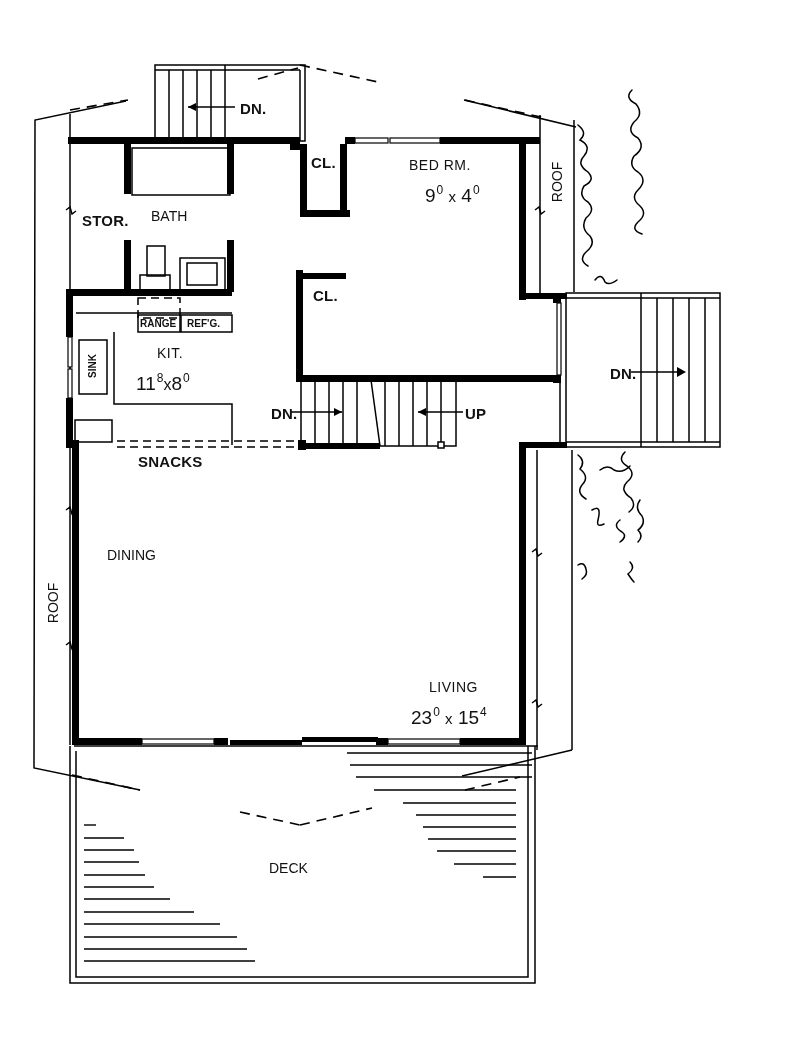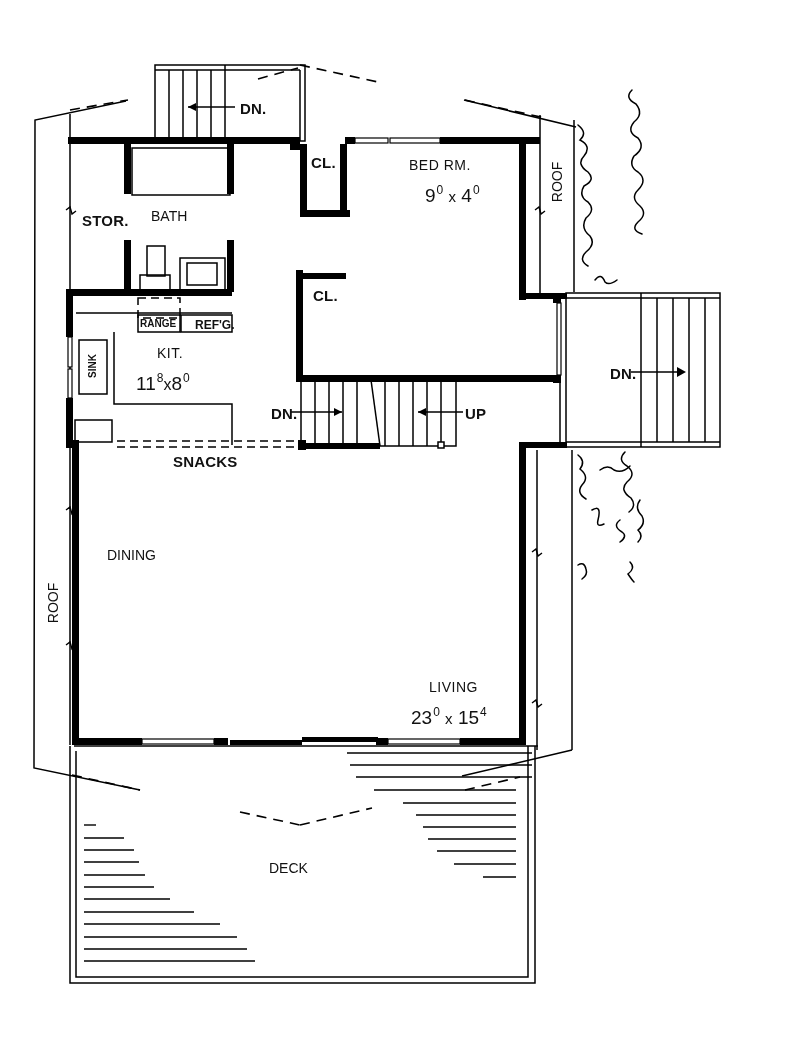--- a/index.html
+++ b/index.html
@@ -235,34 +235,34 @@
 <div class="lbl dim" style="left:425px;top:184px;">
   <span>9</span><sup>0</sup>
   <span style="font-size:15px;">x</span>
   <span>4</span><sup>0</sup>
 </div>
 
 <div class="lbl sm" style="left:82px;top:213px;">STOR.</div>
 <div class="lbl md" style="left:151px;top:209px;">BATH</div>
 
 <div class="lbl" style="left:140px;top:319px;font-size:10px;font-weight:bold;">RANGE</div>
-<div class="lbl" style="left:195px;top:319px;font-size:12px;font-weight:bold;">REF'G.</div>
+<div class="lbl" style="left:187px;top:319px;font-size:10px;font-weight:bold;">REF'G.</div>
 
 <div class="lbl vert" style="left:79px;top:361px;width:28px;text-align:center;font-size:10px;font-weight:bold;">SINK</div>
 
 <div class="lbl lg" style="left:157px;top:346px;">KIT.</div>
 <div class="lbl dim" style="left:136px;top:372px;">
   <span>11</span><sup>8</sup><span style="font-size:16px;">x</span><span>8</span><sup>0</sup>
 </div>
 
 <div class="lbl sm" style="left:271px;top:406px;">DN.</div>
 <div class="lbl sm" style="left:465px;top:406px;">UP</div>
 <div class="lbl sm" style="left:610px;top:366px;">DN.</div>
 
-<div class="lbl sm" style="left:138px;top:454px;margin-left:35px;">SNACKS</div>
+<div class="lbl sm" style="left:138px;top:454px;">SNACKS</div>
 
 <div class="lbl md" style="left:107px;top:548px;">DINING</div>
 
 <div class="lbl lg" style="left:429px;top:680px;">LIVING</div>
 <div class="lbl dim" style="left:411px;top:706px;">
   <span>23</span><sup>0</sup>
   <span style="font-size:15px;">x</span>
   <span>15</span><sup>4</sup>
 </div>
 

